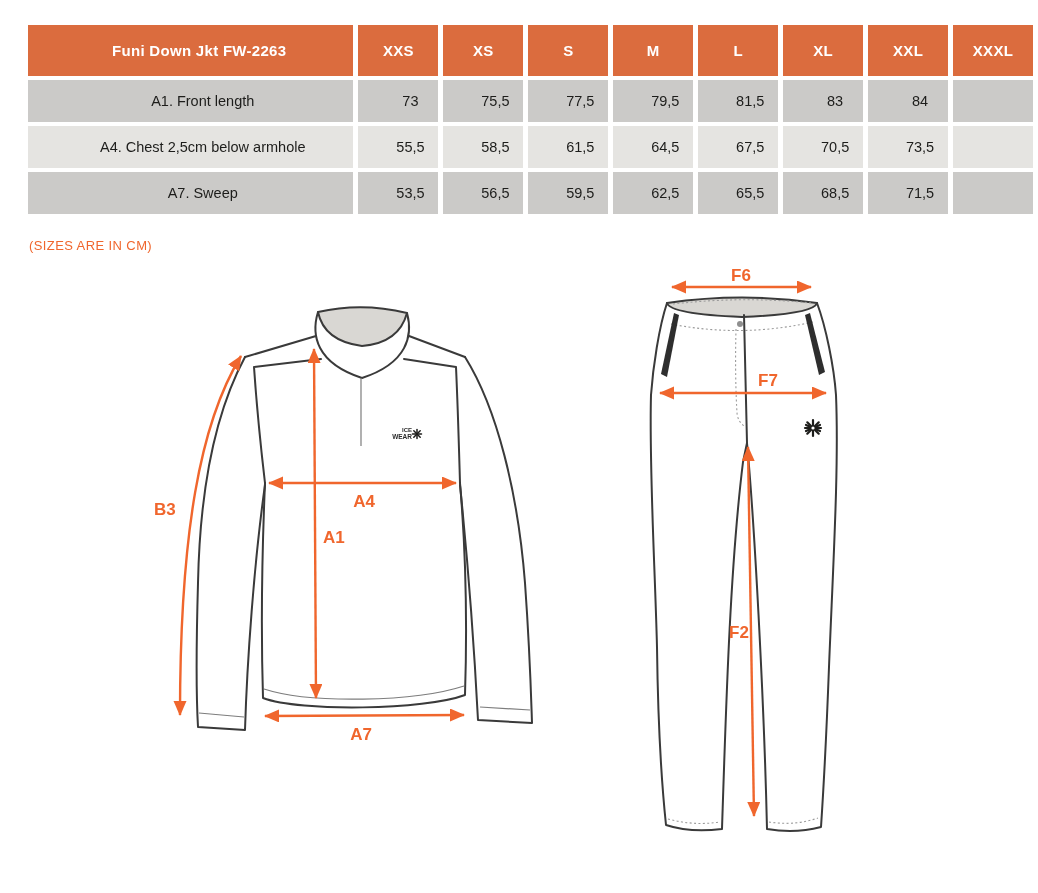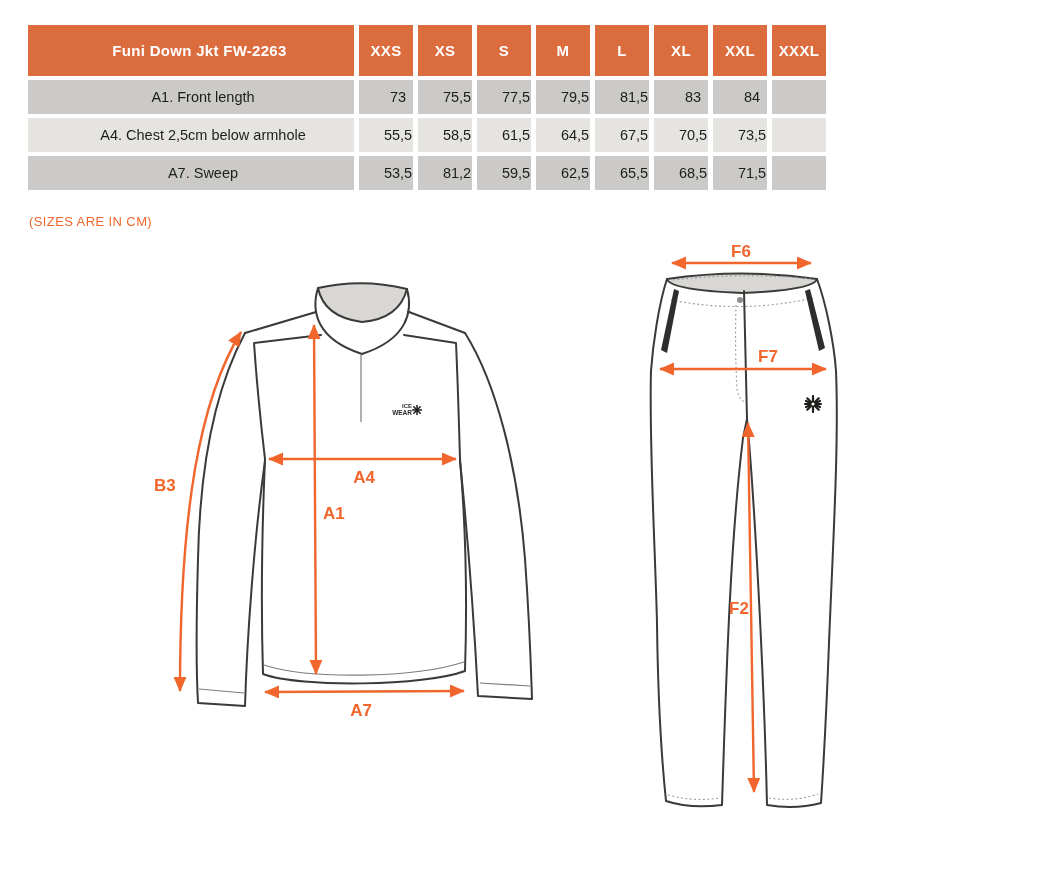--- a/index.html
+++ b/index.html
@@ -17,23 +17,23 @@
   table.size-table{
     border-collapse:separate; border-spacing:5px 4px;
     margin:21px 0 0 23px; table-layout:fixed;
   }
   table.size-table th{
     background:var(--header-bg); color:var(--header-text);
     height:51px; font-size:15px; font-weight:bold; text-align:center;
     letter-spacing:.3px;
   }
   th.title-col{ width:326px; text-align:left; padding-left:17px; font-size:15.5px;}
-  th.size-col{ width:54px; }
+  th.size-col{ width:80px; }
   table.size-table td{
-    height:34px; text-align:center; font-size:14.5px; color:var(--cell-text);padding-left:24px;
+    height:42px; text-align:center; font-size:14.5px; color:var(--cell-text);padding-left:24px;
   }
   tr.row-dark td{ background:var(--row-dark); }
   tr.row-light td{ background:var(--row-light);margin-top:16px; }
   td.label-cell{ text-align:left; padding-left:35px; }
   .note{
     margin:20px 0 0 29px; color:var(--accent);
     font-size:13px; font-weight:400; letter-spacing:.4px;
   }
   .diagrams{ position:relative; height:605px; margin-top:0; }
   .diagrams svg{ position:absolute; overflow:visible; }
@@ -89,21 +89,21 @@
         <td>61,5</td>
         <td>64,5</td>
         <td>67,5</td>
         <td>70,5</td>
         <td>73,5</td>
         <td></td>
       </tr>
       <tr class="row-dark">
         <td class="label-cell">A7. Sweep</td>
         <td>53,5</td>
-        <td>81,2</td>
+        <td>56,5</td>
         <td>59,5</td>
         <td>62,5</td>
         <td>65,5</td>
         <td>68,5</td>
         <td>71,5</td>
         <td></td>
       </tr>
     </tbody>
   </table>
 

